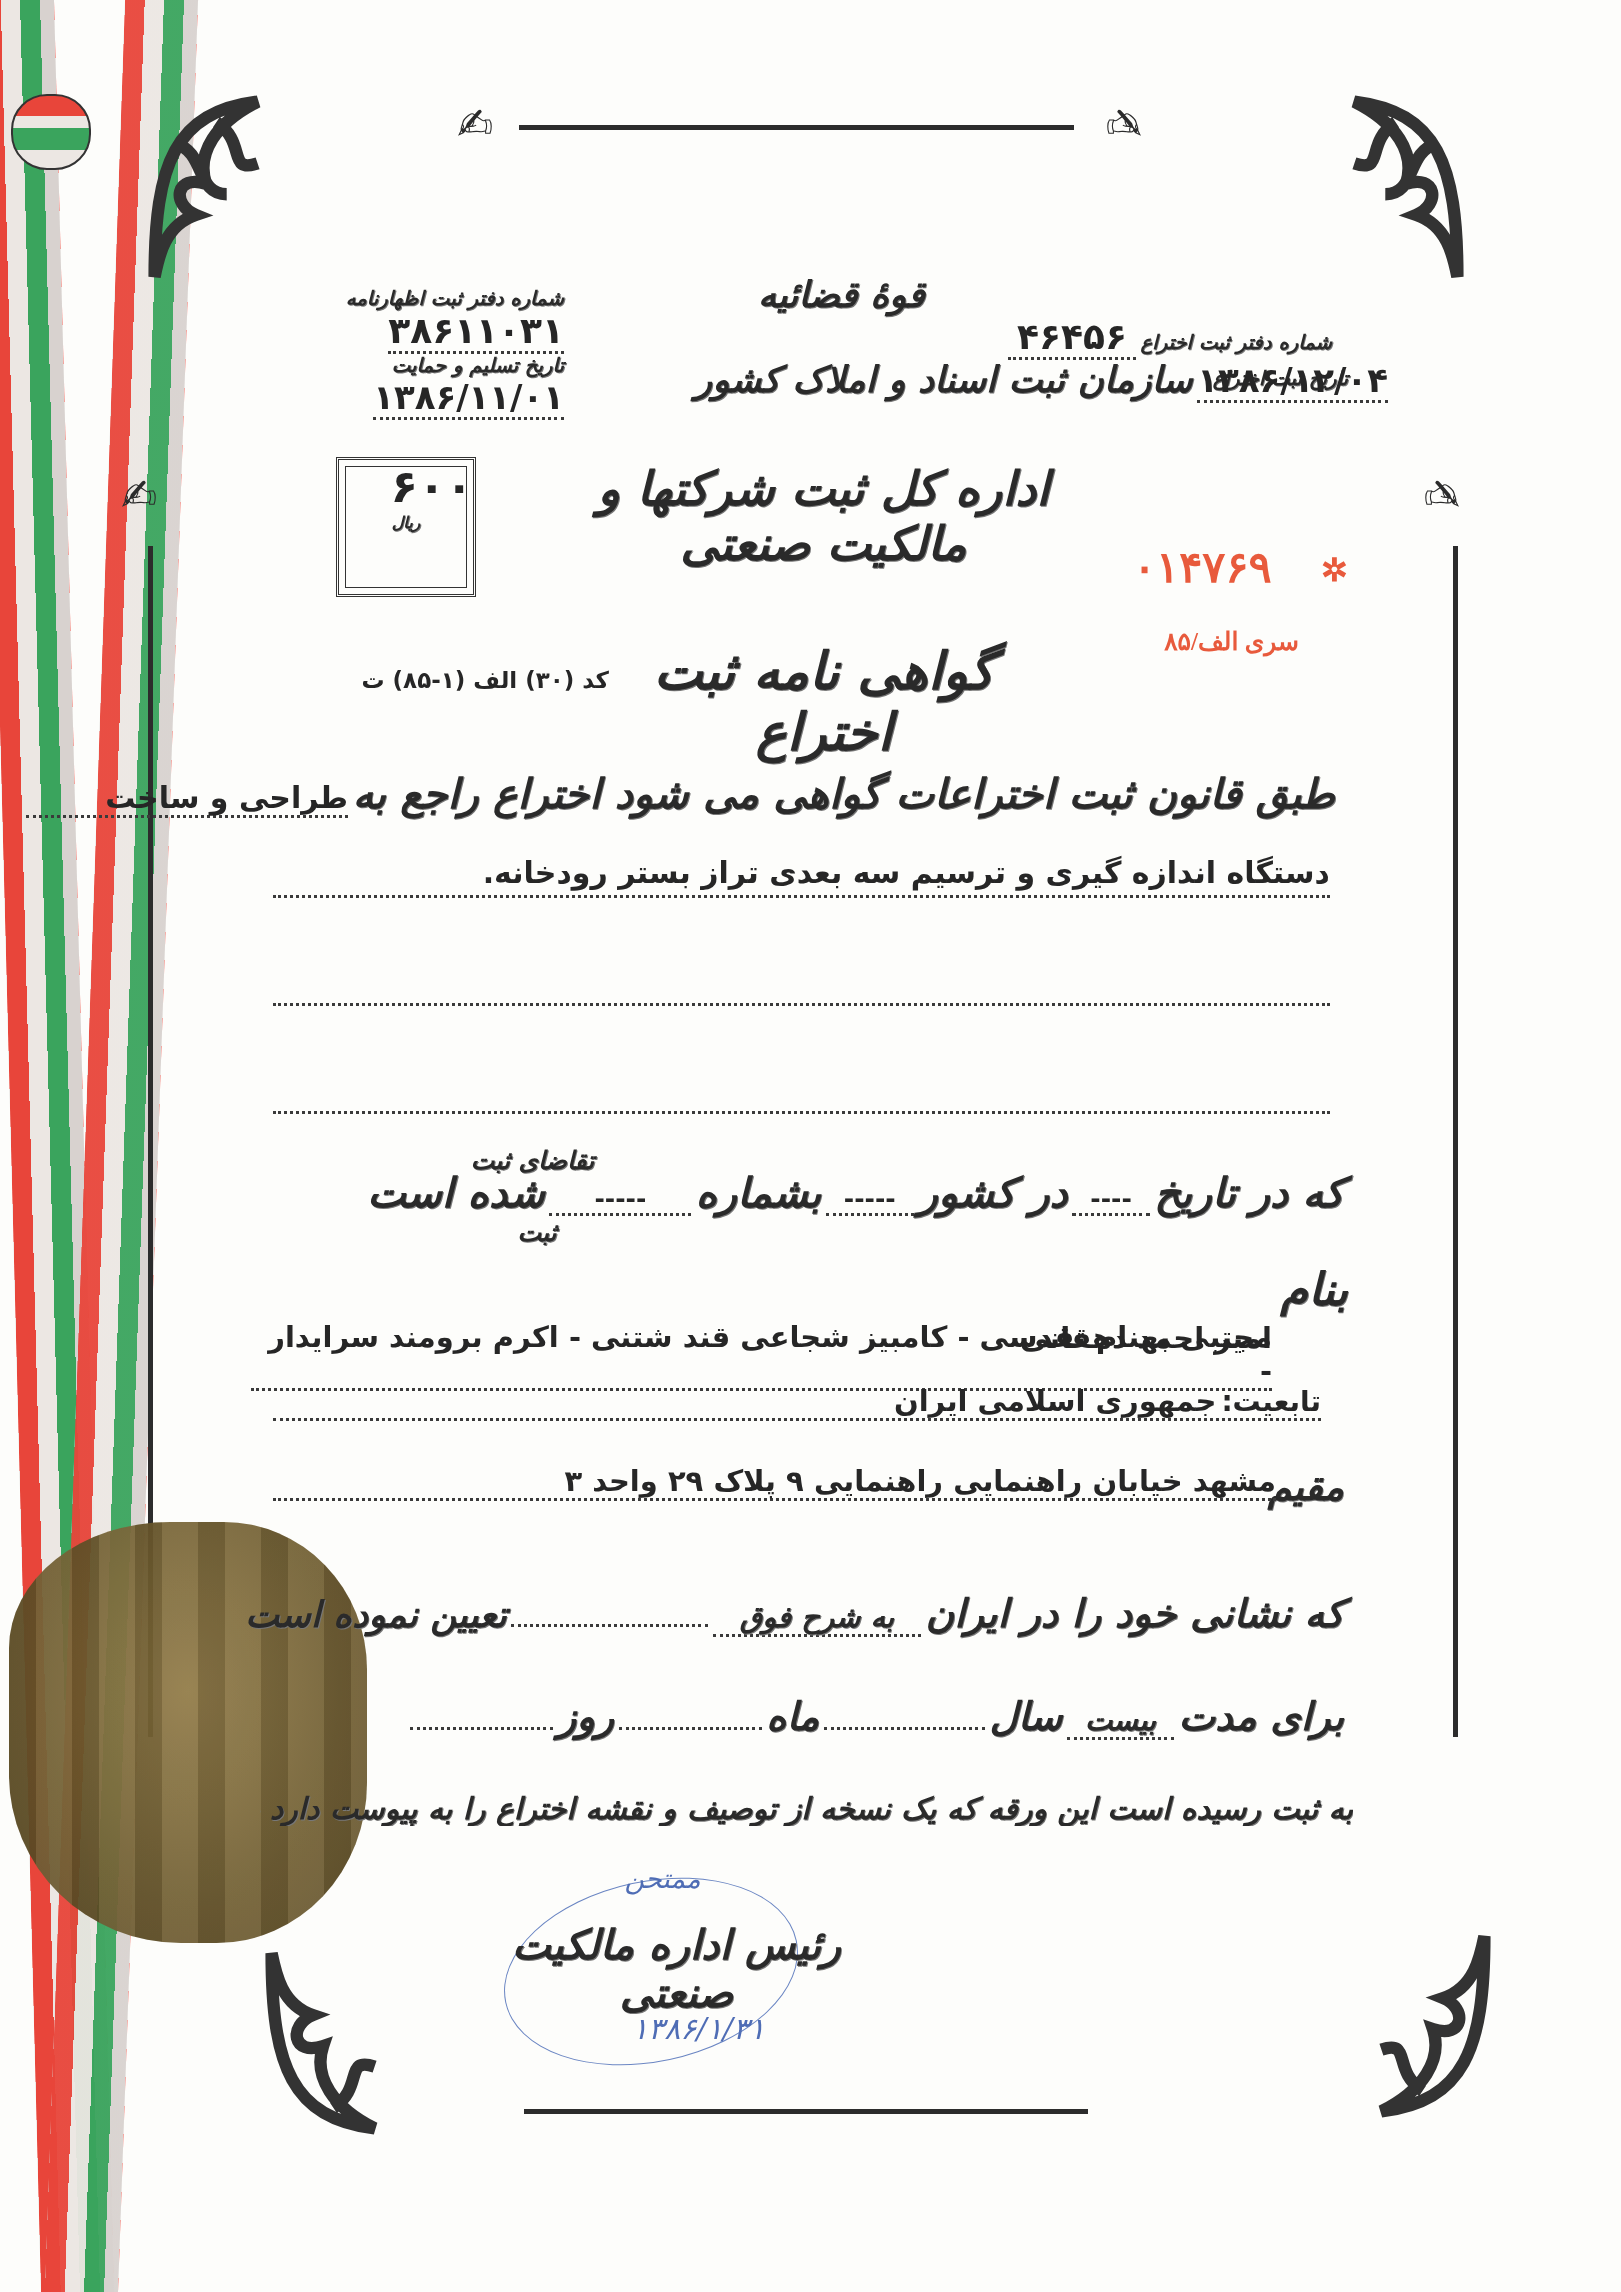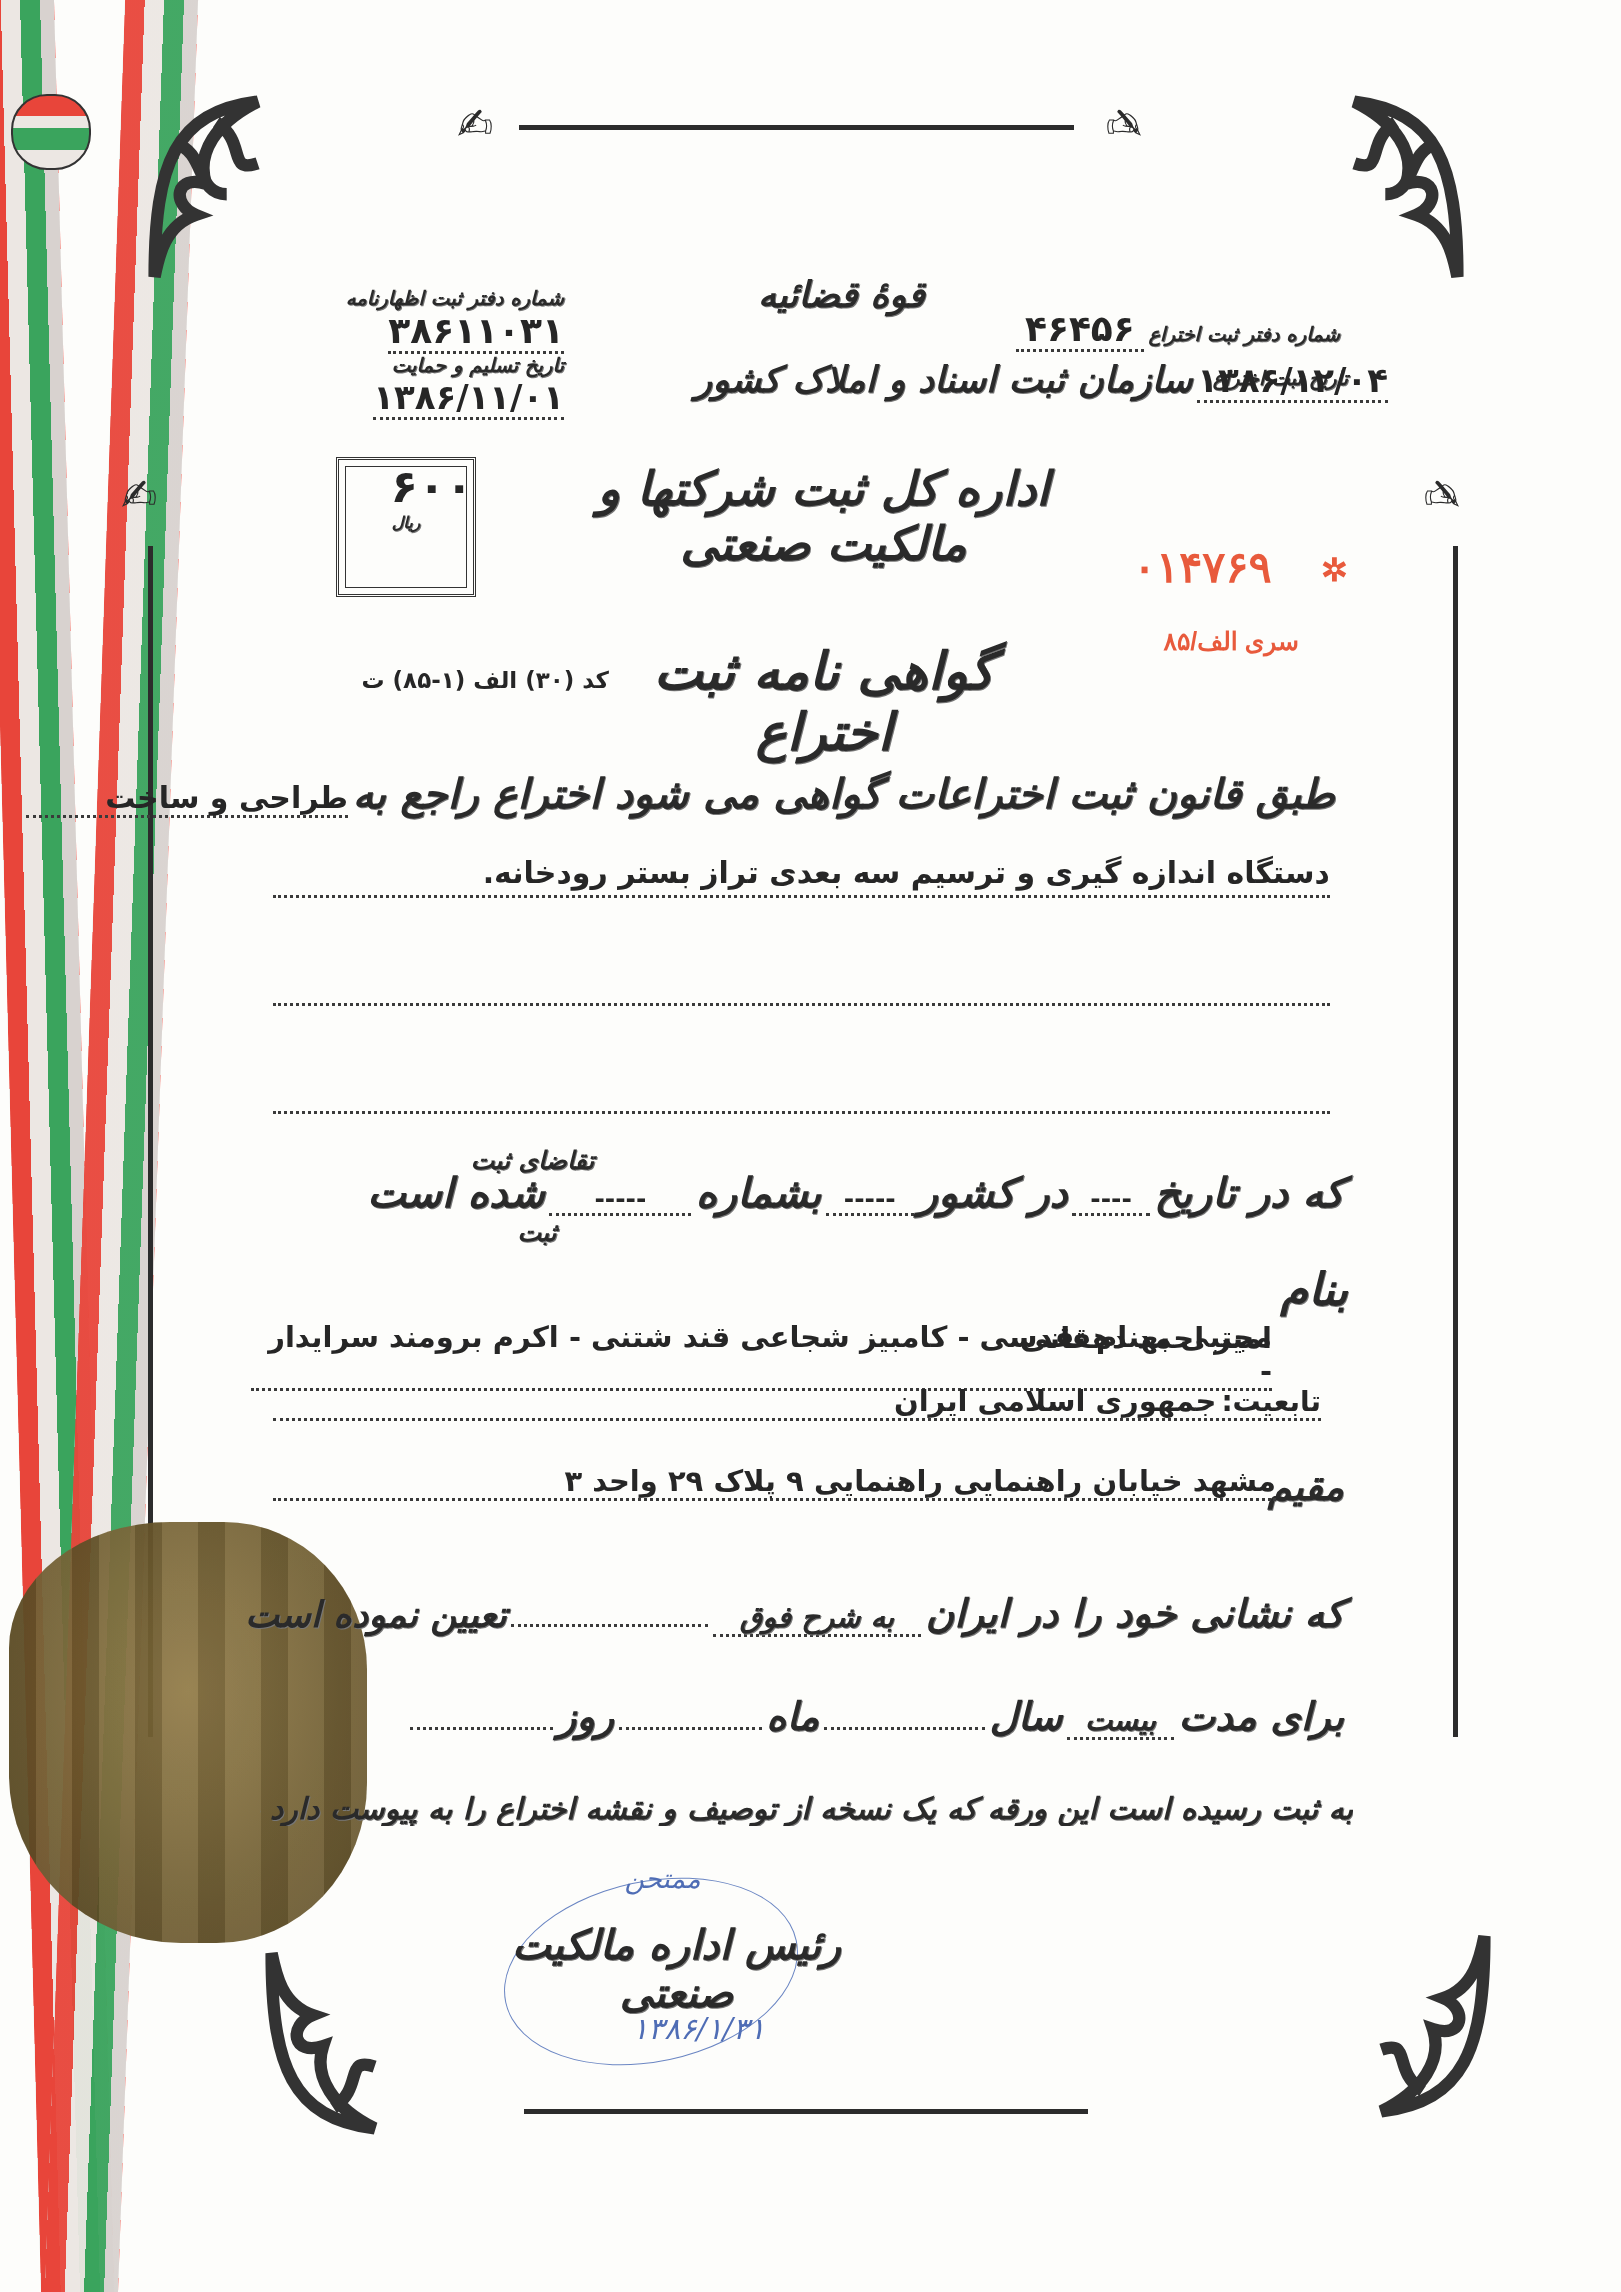--- a/index.html
+++ b/index.html
@@ -30,21 +30,21 @@
     .seal::before { content: ""; position: absolute; inset: 0;
       background: repeating-linear-gradient(90deg, rgba(0,0,0,.12) 0 27px, rgba(255,255,255,.06) 27px 63px); border-radius: inherit; }
 
     
     .frame-line { position: absolute; background: #2c2c2c; }
     .corner { position: absolute; width: 206px; height: 206px; }
     .corner svg { width: 100%; height: 100%; }
 
     .stamp-box { position: absolute; left: 336px; top: 457px; width: 134px; height: 134px;
       border: 3.6px double #333; outline: 1.8px solid #333; outline-offset: -10.7px; text-align: center; }
-    .red { color: #e85a3c; font-family: Liberation Sans, sans-serif; font-weight: bold; }
+    .red { color: #e85a3c; font-family: Liberation Serif, serif; font-weight: bold; }
     .blue-ink { position: absolute; border: 1.8px solid #6b86c3; border-radius: 50%; }
   </style>
 </head>
 <body>
 
 <div class="ribbon r1"></div>
 <div class="ribbon r2"></div>
 <div class="knot"></div>
 
 <div class="frame-line" style="left:519px; top:125px; width:555px; height:5.4px;"></div>
@@ -71,21 +71,21 @@
   <svg viewBox="0 0 100 100">
       <path d="M10 95 C10 40 20 15 60 10 C40 20 30 35 35 50 C20 45 18 60 30 65 C15 70 12 85 10 95 Z M40 20 C55 30 45 45 60 40" fill="none" stroke="#333" stroke-width="6"></path>
     </svg>
 </div>
 <div class="corner" style="left:1299px; top:1926px; transform:scale(-1,-1);">
   <svg viewBox="0 0 100 100">
       <path d="M10 95 C10 40 20 15 60 10 C40 20 30 35 35 50 C20 45 18 60 30 65 C15 70 12 85 10 95 Z M40 20 C55 30 45 45 60 40" fill="none" stroke="#333" stroke-width="6"></path>
     </svg>
 </div>
 
-<div class="abs rtl" style="right:273px; top:308px; width:340px; text-align:center;">
+<div class="abs rtl" style="right:273px; top:316px; width:340px; text-align:left;">
   <span class="cal" style="font-size:19.7px;">شماره دفتر ثبت اختراع</span>
   <span class="bold dots" style="font-size:36px; padding:0 9px;">۴۶۴۵۶</span>
 </div>
 <div class="abs rtl" style="right:273px; top:367px; width:215px; text-align:right;">
   <span class="cal" style="font-size:19.7px;margin-top:40px;">تاریخ ثبت اختراع</span>
 </div>
 
 <div class="abs rtl cal" style="left:743px; top:273px; width:197px; font-size:36px; text-align:center;">قوۀ قضائیه</div>
 <div class="abs rtl" style="left:645px; top:358px; width:743px; text-align:right; white-space:nowrap;">
   <span class="bold dots" style="font-size:34px;">۱۳۸۶/۱۲/۰۴</span>

